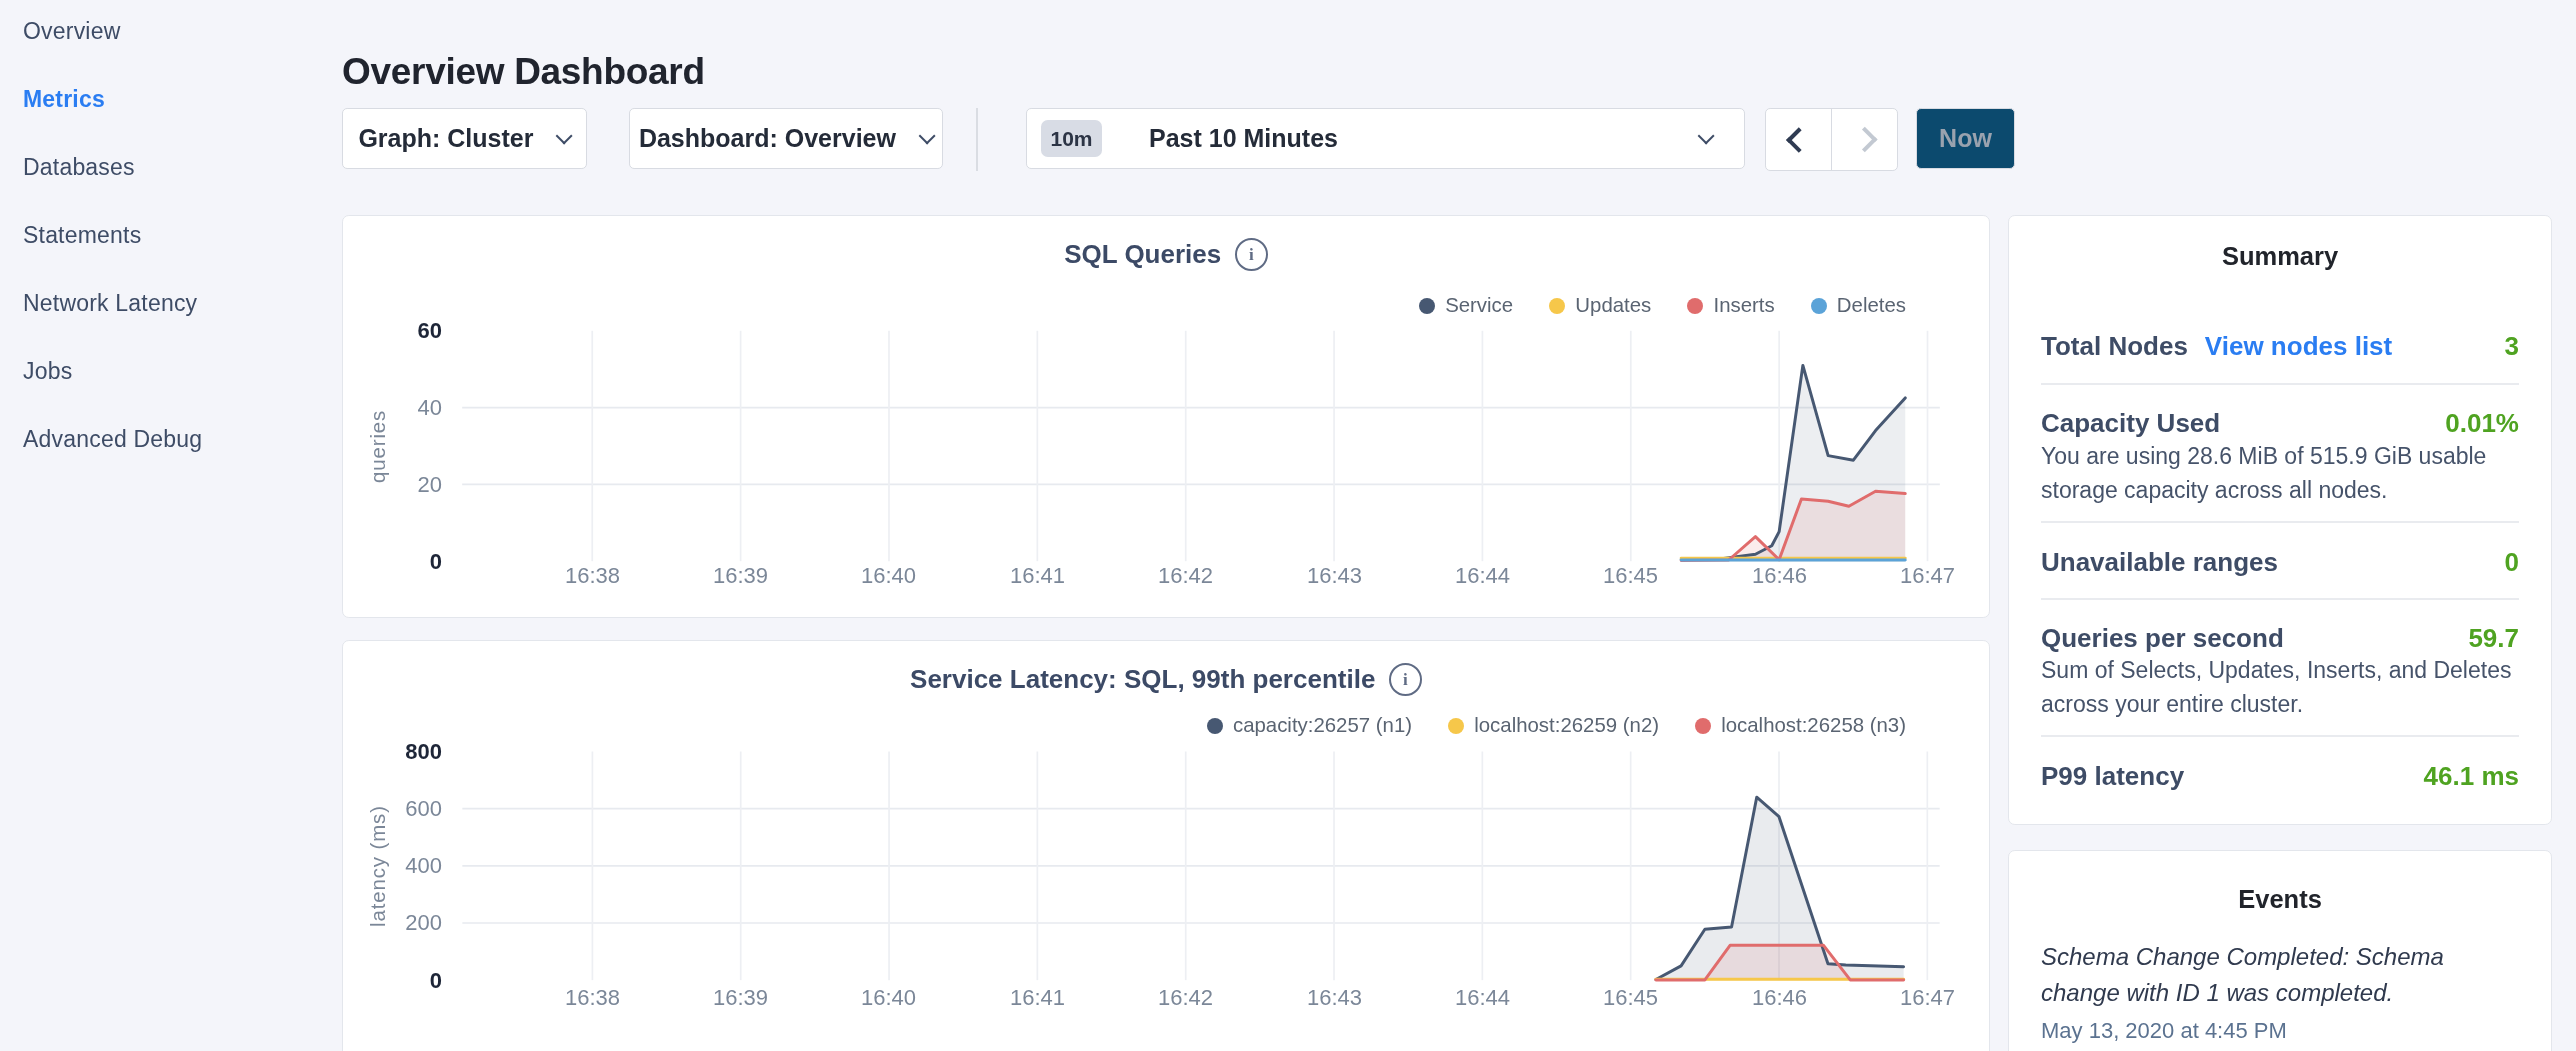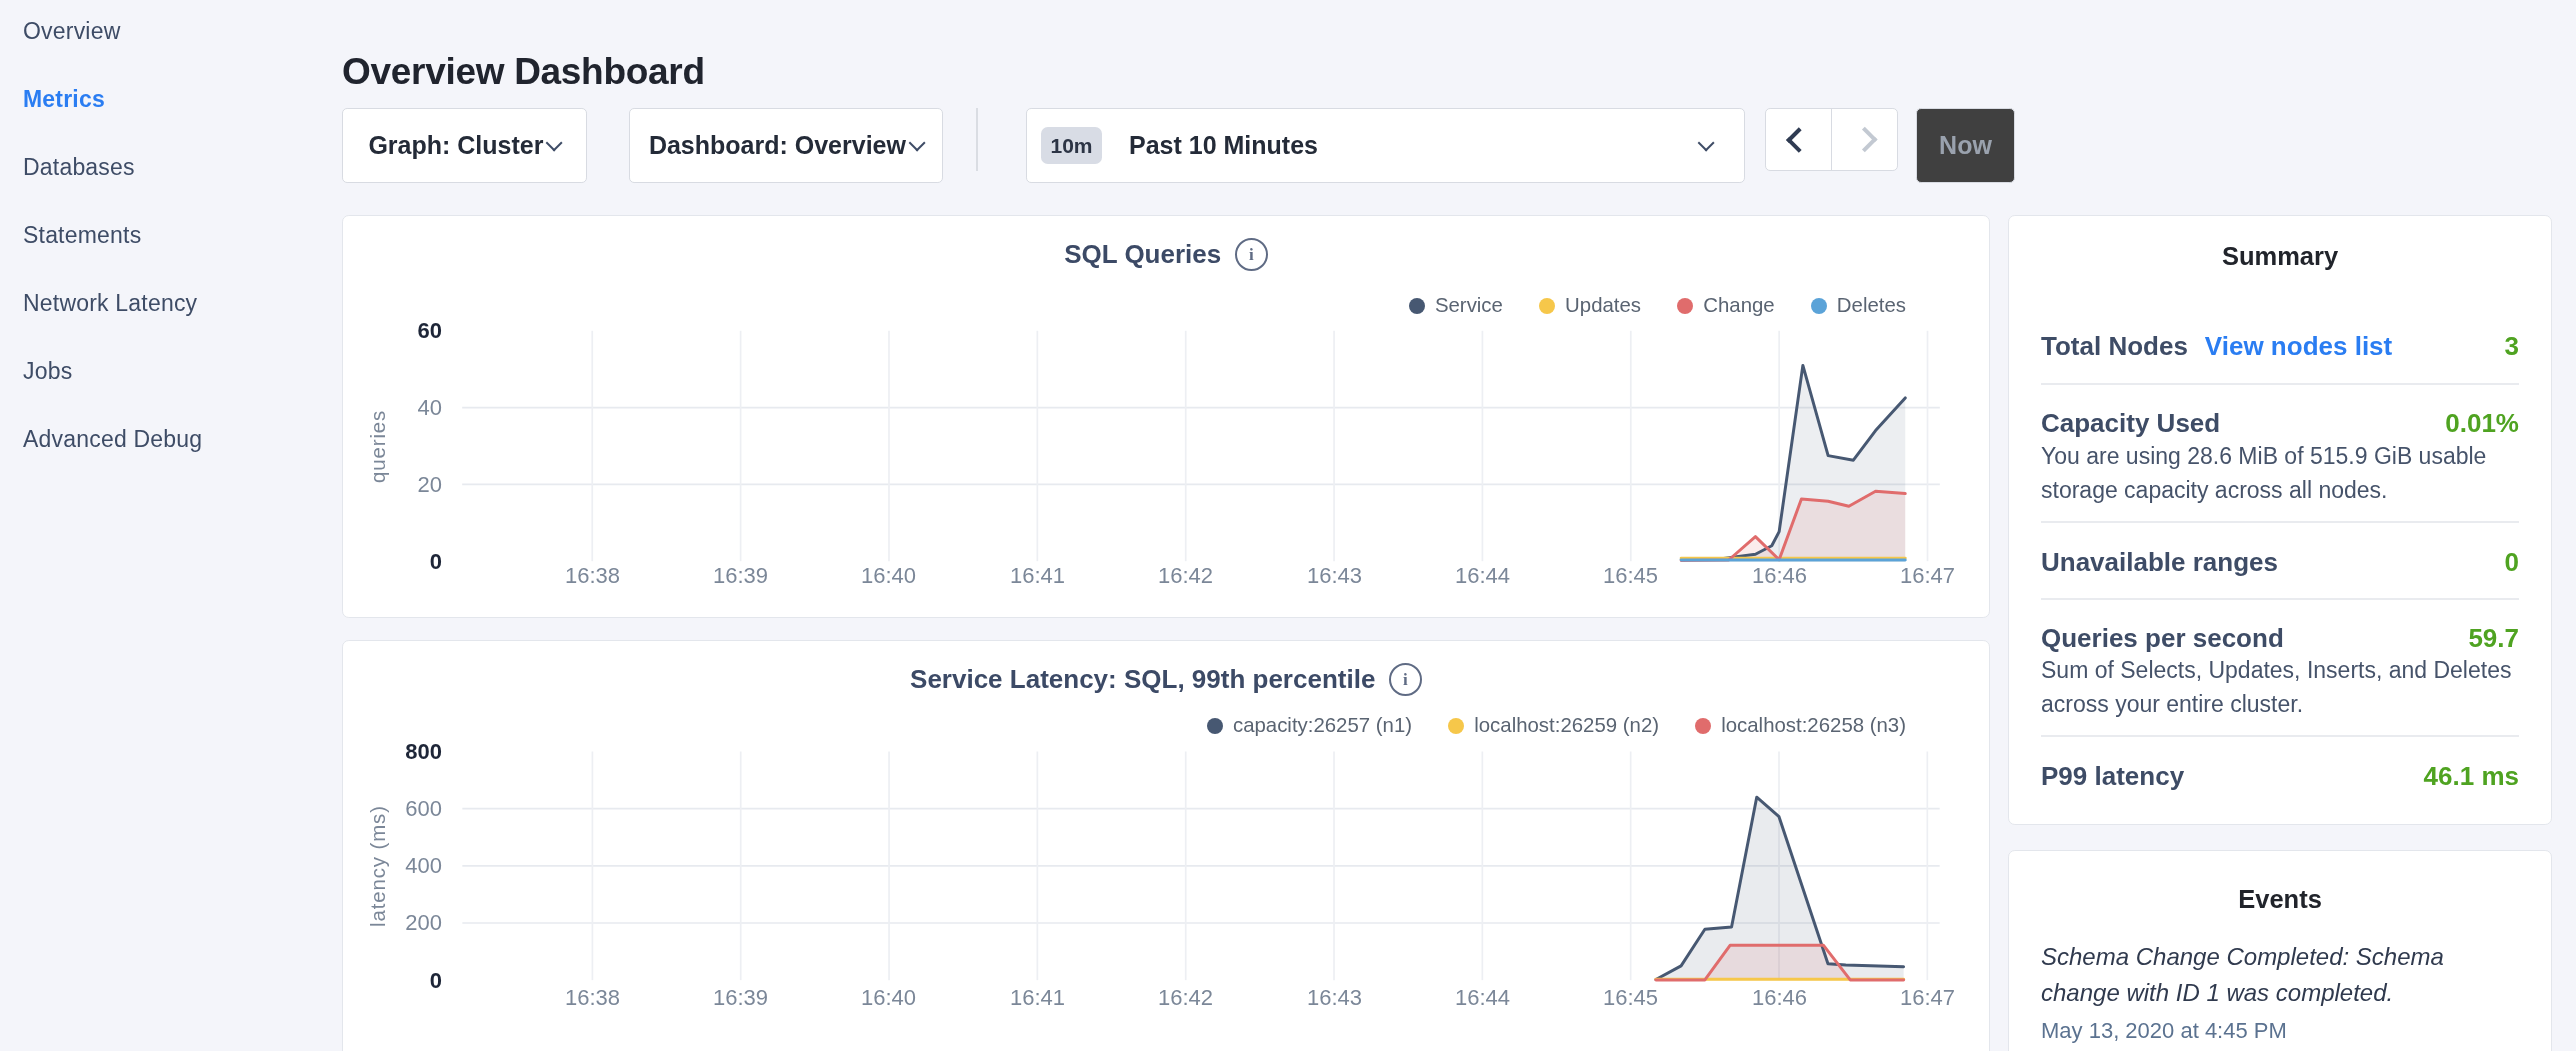--- a/index.html
+++ b/index.html
@@ -18,23 +18,23 @@
     color:#3e4c66;cursor:pointer;font-weight:400;letter-spacing:0.2px;
   }
   .nav-item.active{color:var(--accent,#2a7df2);font-weight:700;}
 
   
   .page-title{
     position:absolute;left:342px;top:25.5px;
     font-size:37px;line-height:44px;font-weight:600;color:#20242e;letter-spacing:-0.3px;
   }
   .btn{
-    position:absolute;top:108px;height:75px;background:#fff;
+    position:absolute;top:108px;height:61px;background:#fff;
     border:1.7px solid #d8dbe2;border-radius:5.1px;box-sizing:border-box;
-    display:flex;align-items:center;justify-content:center;gap:5px;
+    display:flex;align-items:center;justify-content:center;gap:25px;
     font-size:25px;font-weight:700;color:#242b38;cursor:pointer;
   }
   .caret{
     display:inline-block;width:10.2px;height:10.2px;margin-top:-5.1px;
     border-right:2.6px solid #3e4c66;border-bottom:2.6px solid #3e4c66;
     transform:rotate(45deg);
   }
   #graph-dropdown{left:342px;width:245px;}
   #dashboard-dropdown{left:629px;width:314px;}
   .toolbar-divider{position:absolute;left:976px;top:108px;width:1.7px;height:63px;background:#dadde3;}
@@ -49,21 +49,21 @@
   #time-nav-group{
     position:absolute;left:1765px;top:108px;height:63px;width:133px;
     background:#fff;border:1.7px solid #d8dbe2;border-radius:5.1px;box-sizing:border-box;
     display:flex;
   }
   .time-nav-btn{flex:1;display:flex;align-items:center;justify-content:center;cursor:pointer;}
   .time-nav-btn + .time-nav-btn{border-left:1.7px solid #d8dbe2;}
   .chev{display:inline-block;width:13.6px;height:13.6px;border-style:solid;border-color:currentColor;}
   .chev.left{border-width:0 0 4.3px 4.3px;transform:rotate(45deg);color:#2f3b52;}
   .chev.right{border-width:0 0 4.3px 4.3px;transform:rotate(225deg);color:#c3c9d2;}
-  #now-button{left:1916px;width:99px;background:#404040;color:#9aa2ae;cursor:default;}
+  #now-button{left:1916px;width:99px;background:#0c4a6e;color:#9aa2ae;cursor:default;}
 
   
   .card{
     position:absolute;background:#fff;border:1.7px solid #e3e6ec;border-radius:6.8px;
     box-sizing:border-box;
   }
   #chart-card-1{left:342px;top:215px;width:1648px;height:403px;padding-left:29px;}
   #chart-card-2{left:342px;top:640px;width:1648px;height:425px;}
   .chart-title-row{
     position:absolute;left:0;right:0;top:22px;
@@ -175,21 +175,21 @@
         <span class="legend-item">
           <span class="legend-dot" style="background: rgb(71, 88, 114);"></span>
           <span class="legend-label">Service</span>
         </span>
         <span class="legend-item">
           <span class="legend-dot" style="background: rgb(246, 199, 74);"></span>
           <span class="legend-label">Updates</span>
         </span>
         <span class="legend-item">
           <span class="legend-dot" style="background: rgb(224, 108, 108);"></span>
-          <span class="legend-label">Change</span>
+          <span class="legend-label">Inserts</span>
         </span>
         <span class="legend-item">
           <span class="legend-dot" style="background: rgb(91, 163, 216);"></span>
           <span class="legend-label">Deletes</span>
         </span>
       </div>
     <div class="axis-ylabel" id="ylabel-1" style="top: 115px; height: 230px;">queries</div>
     <svg class="chart-svg" id="svg-1" width="1648" height="403" viewBox="0 0 1938 474">
         <line x1="140" y1="315.6666666666667" x2="1878" y2="315.6666666666667" stroke="#e7eaef" stroke-width="2"></line>
         <line x1="140" y1="225.33333333333334" x2="1878" y2="225.33333333333334" stroke="#e7eaef" stroke-width="2"></line>

